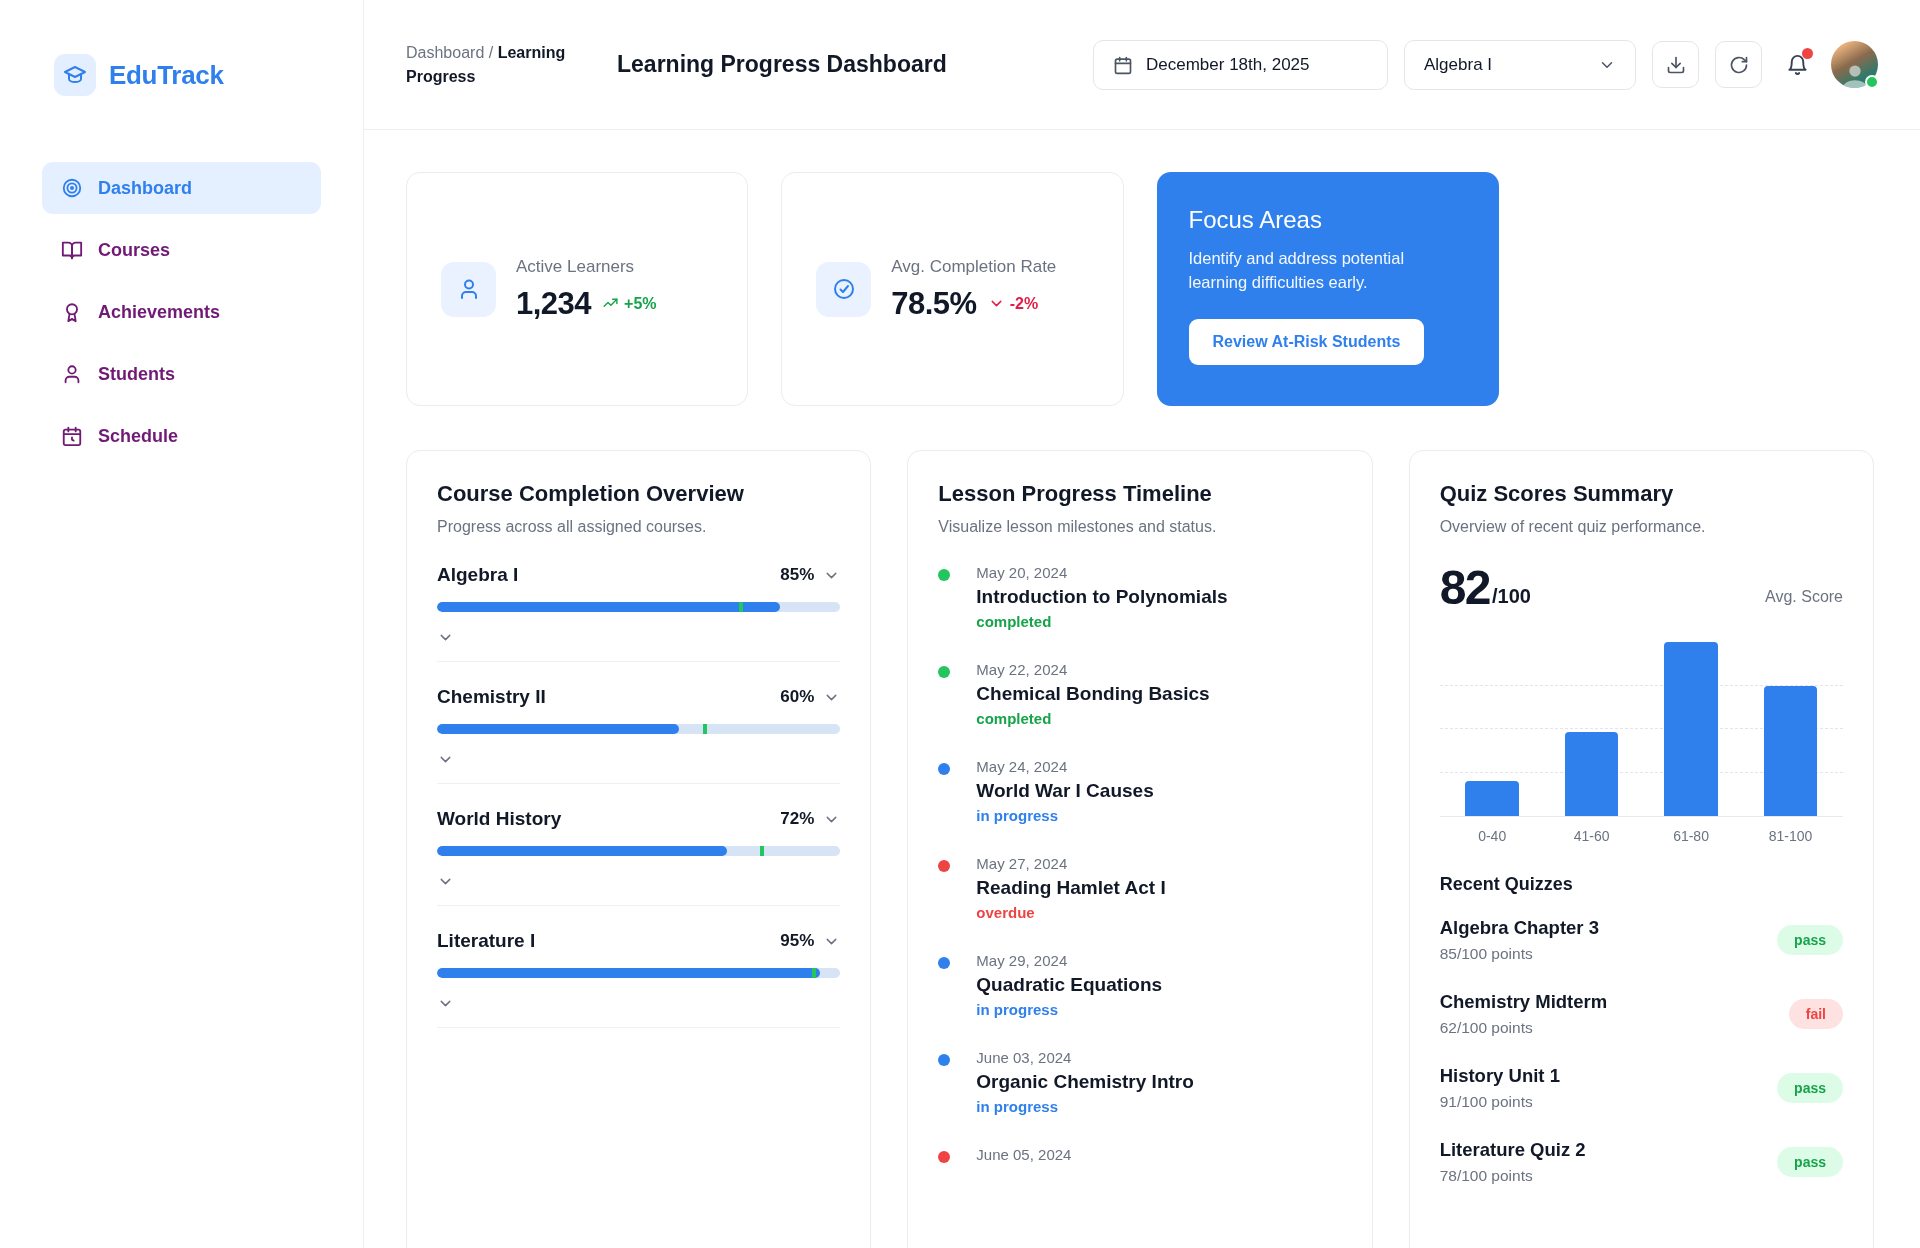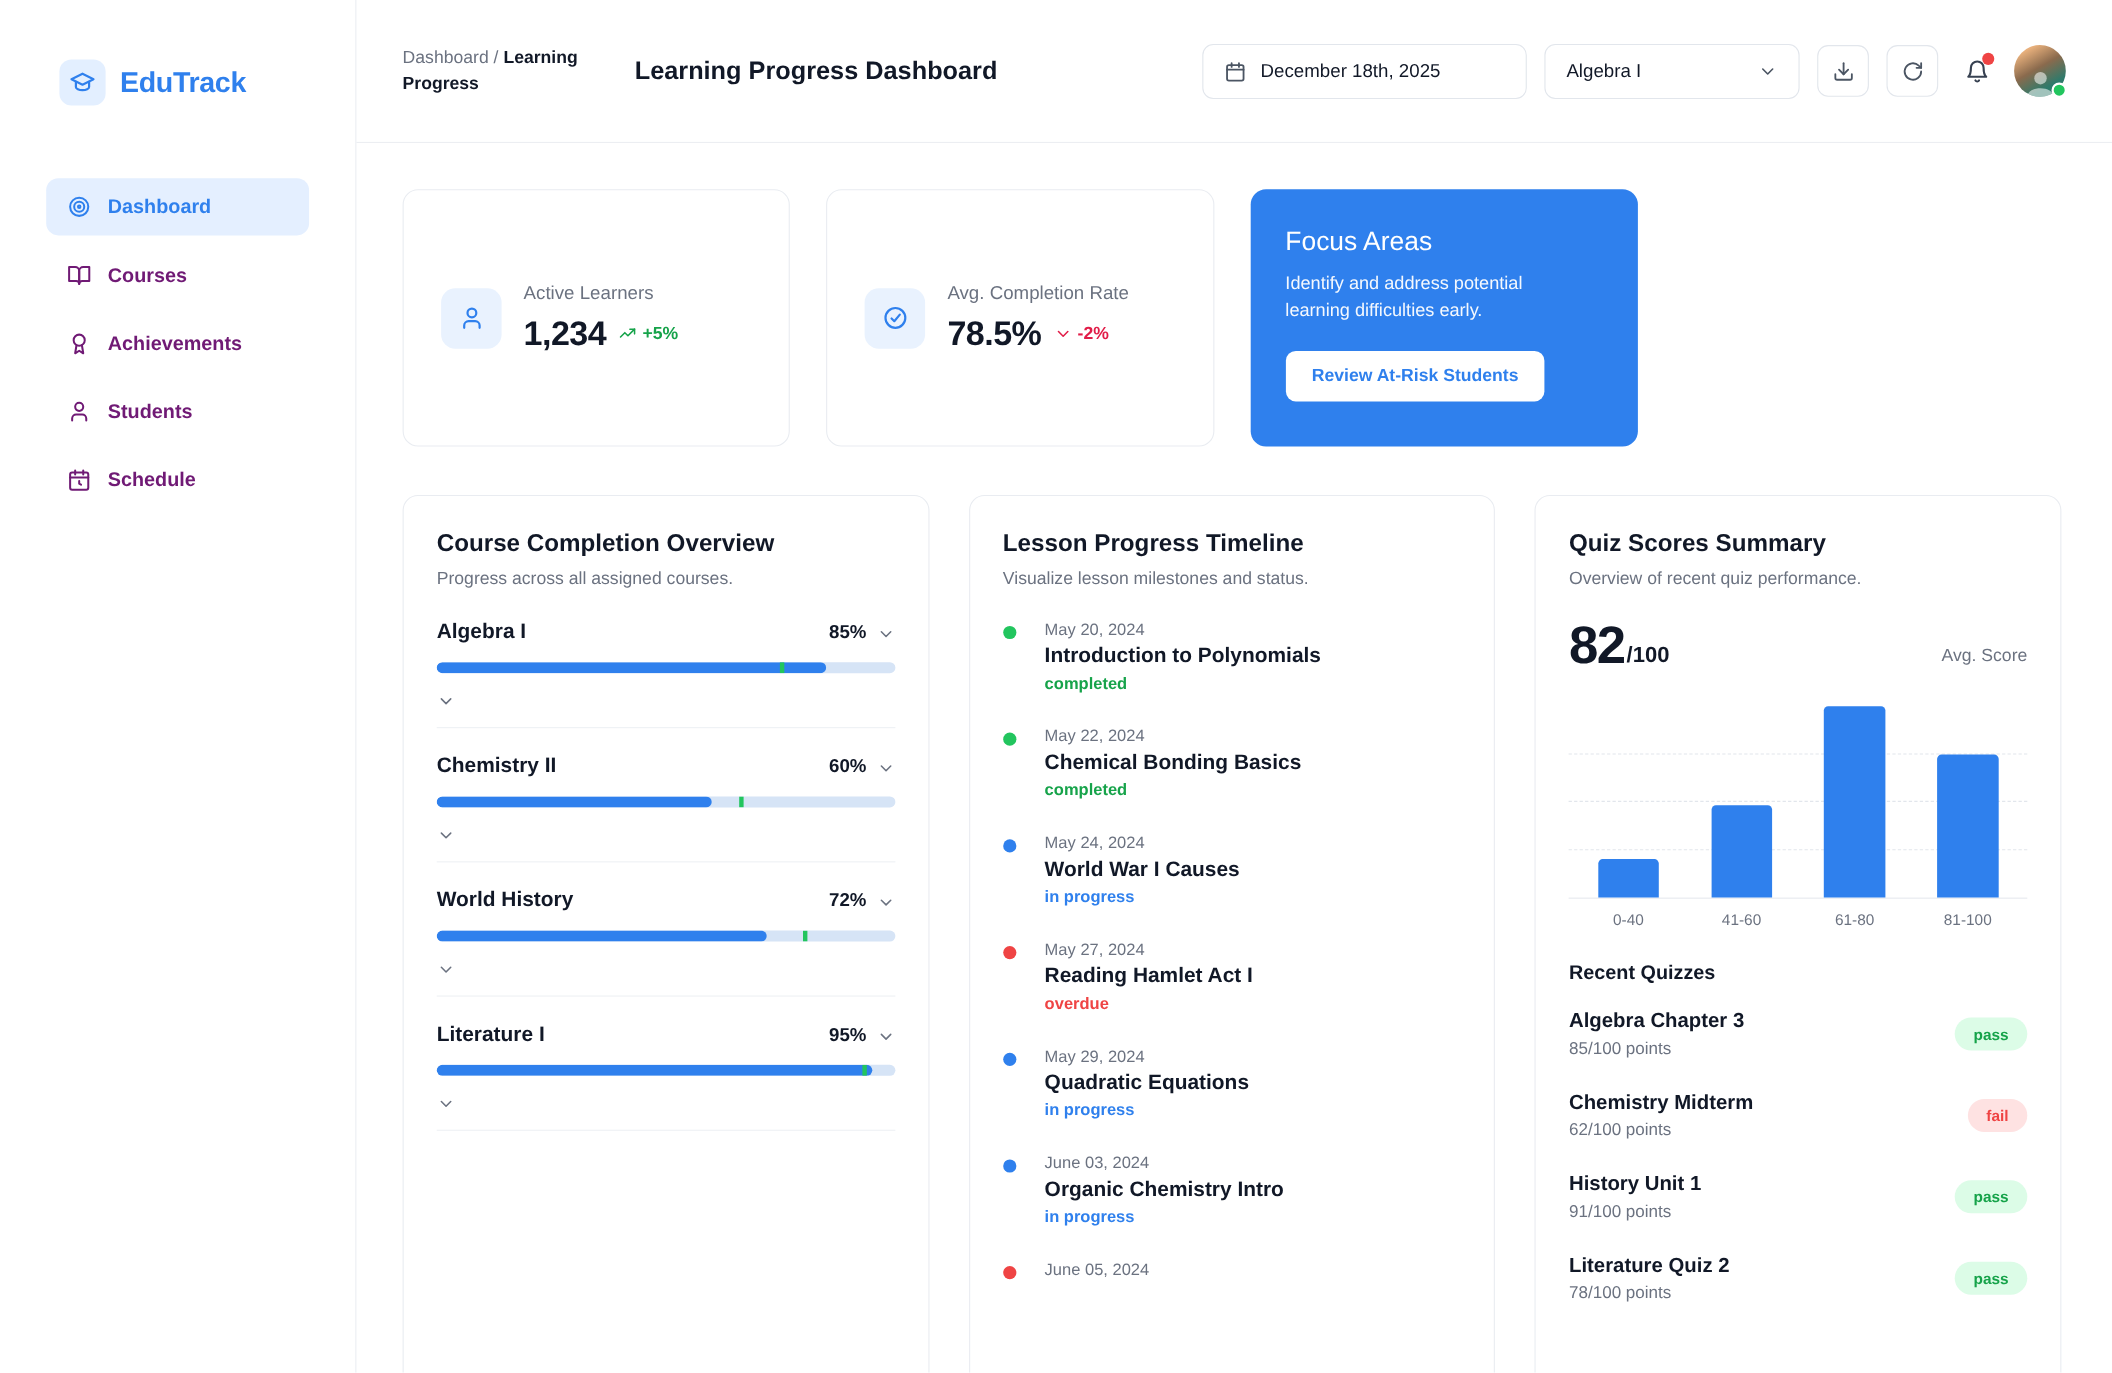--- a/index.html
+++ b/index.html
@@ -3,21 +3,21 @@
 <meta charset="utf-8">
 <style>
   * { margin:0; padding:0; box-sizing:border-box; }
   html,body { width:1920px; height:1248px; overflow:hidden; background:#fff; }
   body { font-family:"Liberation Sans","DejaVu Sans",sans-serif; color:#111827; }
   svg { display:block; }
 
   .app { display:flex; width:100%; height:100%; }
 
   
-  .sidebar { width:324px; flex-shrink:0; border-right:1px solid #eceef2; padding:54px 42px 0 42px; background:#fff; }
+  .sidebar { width:364px; flex-shrink:0; border-right:1px solid #eceef2; padding:54px 42px 0 42px; background:#fff; }
   .logo { display:flex; align-items:center; gap:13px; margin-bottom:66px; padding-left:12px; }
   .logo-badge { width:42px; height:42px; border-radius:11px; background:#e3efff; color:#2F80ED; display:flex; align-items:center; justify-content:center; }
   .logo-text { font-size:26px; font-weight:bold; color:#2F80ED; letter-spacing:-0.3px; }
   .nav-item { display:flex; align-items:center; gap:15px; padding:15px 19px; border-radius:11px; color:#701a75; font-size:18px; font-weight:600; margin-bottom:10px; cursor:pointer; }
   .nav-item.active { background:#e4efff; color:#2F80ED; }
   .nav-icon { display:flex; }
 
   
   .main { flex:1; display:flex; flex-direction:column; min-width:0; }
   .header { height:130px; flex-shrink:0; border-bottom:1px solid #eceef2; display:flex; align-items:center; padding:0 42px; gap:26px; }
@@ -55,21 +55,21 @@
   .focus-btn { margin-top:24px; background:#ffffff; color:#2F80ED; border:none; border-radius:9px; padding:14px 24px; font-size:16px; font-weight:bold; cursor:pointer; font-family:inherit; }
 
   .cards-row { display:grid; grid-template-columns:repeat(3,1fr); gap:36px; align-items:start; }
   .panel { border:1px solid #e9ecf1; border-radius:14px; padding:30px; background:#fff; height:1030px; overflow:hidden; }
   .panel-title { font-size:22px; font-weight:bold; margin-bottom:11px; }
   .panel-sub { font-size:16px; color:#6b7280; margin-bottom:28px; }
 
   
   .course-head { display:flex; align-items:center; margin-bottom:16px; }
   .course-name { font-size:19px; font-weight:bold; }
-  .course-pct { margin-left:auto; font-size:17px; font-weight:bold; display:flex; align-items:flex-end; gap:9px; }
+  .course-pct { margin-left:auto; font-size:17px; font-weight:bold; display:flex; align-items:center; gap:9px; }
   .course-pct .chev, .course-expand { color:#6b7280; }
   .pbar { position:relative; height:10px; border-radius:6px; background:#d6e4f6; overflow:hidden; }
   .pbar-fill { position:absolute; left:0; top:0; bottom:0; background:#2F80ED; border-radius:6px; }
   .pbar-marker { position:absolute; top:0; bottom:0; width:4px; background:#22c55e; }
   .course-expand { margin:17px 0 15px; cursor:pointer; display:inline-flex; }
   .course-divider { border-bottom:1px solid #eef1f4; margin-bottom:24px; }
 
   
   .seg-wrap { display:flex; justify-content:center; margin:2px 0 34px; }
   .seg { display:inline-flex; border:1px solid #e5e8ee; border-radius:11px; padding:5px; gap:4px; background:#fff; }

